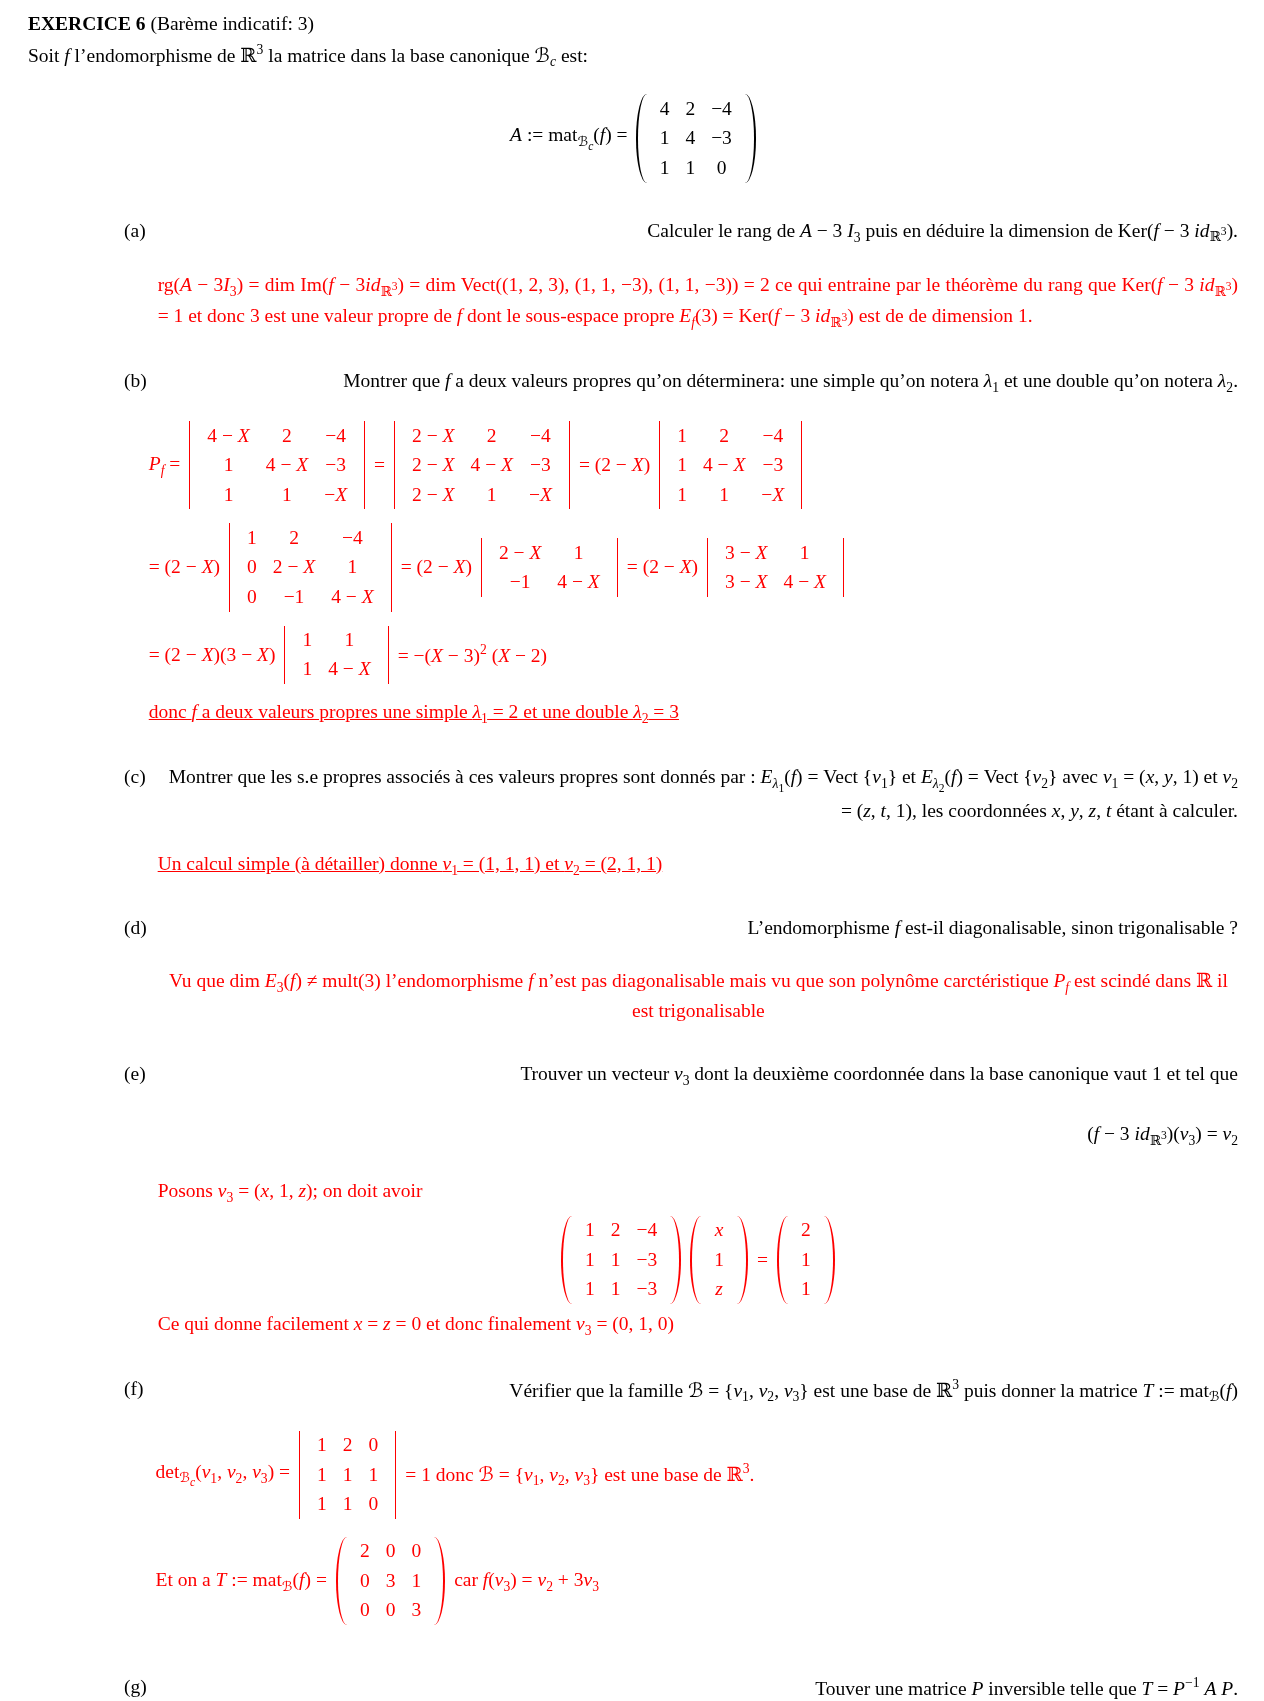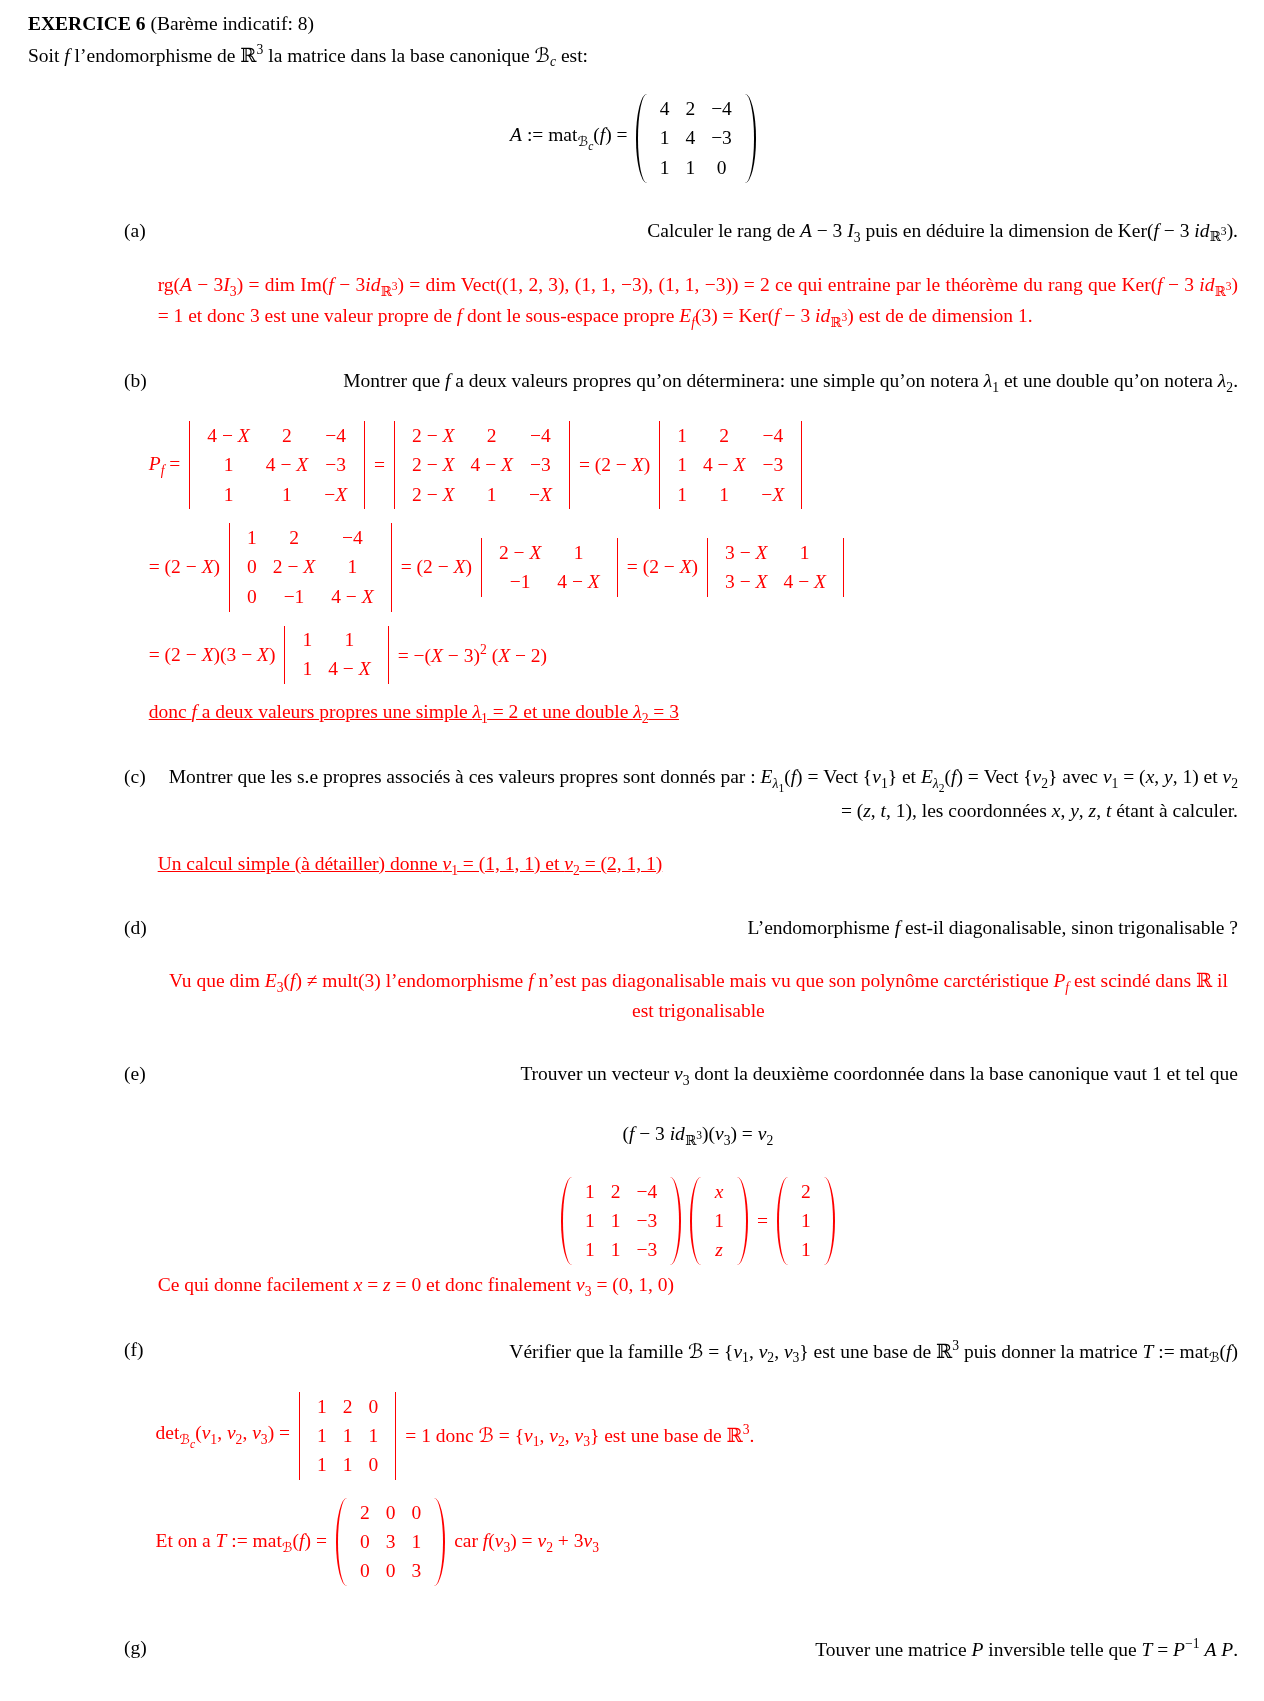--- a/index.html
+++ b/index.html
@@ -37,21 +37,21 @@
   .mat.vbar::before{width:0;margin-right:9px;border-left:1.6px solid currentColor;}
   .mat.vbar::after{width:0;margin-left:9px;border-left:1.6px solid currentColor;}
   .mgrid{display:inline-grid;align-items:center;}
   .mcell{text-align:center;padding:2.5px 8px;line-height:1.25;}
 </style>
 </head>
 <body>
 
 <main class="page">
 
-  <p><span class="bold">EXERCICE 6</span><span> (Barème indicatif: 8)</span></p>
+  <p><span class="bold">EXERCICE 6</span><span> (Barème indicatif: 3)</span></p>
 
   <p class="intro">Soit <i>f</i> l’endomorphisme de ℝ<sup>3</sup> la matrice dans la base canonique ℬ<sub><i>c</i></sub> est:</p>
 
   <div class="display">
     <span><i>A</i> := mat<sub>ℬ<sub><i>c</i></sub></sub>(<i>f</i>) =</span>
     <span class="mat paren">
         <span class="mgrid" style="grid-template-columns: repeat(3, auto);">
           <span class="mcell">4</span>
           <span class="mcell">2</span>
           <span class="mcell">−4</span>
@@ -186,23 +186,24 @@
     <div class="item-body">
       <p class="q">L’endomorphisme <i>f</i> est-il diagonalisable, sinon trigonalisable ?</p>
       <p class="sol sol-par" style="text-align:center;">Vu que dim <i>E</i><sub>3</sub>(<i>f</i>) ≠ mult(3) l’endomorphisme <i>f</i> n’est pas diagonalisable mais vu que son polynôme carctéristique <i>P<sub>f</sub></i> est scindé dans ℝ il est trigonalisable</p>
     </div>
   </div>
 
   <div class="item">
     <span class="item-label">(e)</span>
     <div class="item-body">
       <p class="q">Trouver un vecteur <i>v</i><sub>3</sub> dont la deuxième coordonnée dans la base canonique vaut 1 et tel que</p>
-      <div class="display" style="margin:30px 0 26px 0;">
+      <div class="display" style="margin:30px 0 26px 0;justify-content:flex-end;">
         <span>(<i>f</i> − 3 <i>id</i><sub>ℝ<sup>3</sup></sub>)(<i>v</i><sub>3</sub>) = <i>v</i><sub>2</sub></span>
       </div>
+      <p class="sol">Posons <i>v</i><sub>3</sub> = (<i>x</i>, 1, <i>z</i>); on doit avoir</p>
       <div class="sol eqline center" style="margin:8px 0 6px 0;">
         <span class="mat paren">
             <span class="mgrid" style="grid-template-columns: repeat(3, auto);">
               <span class="mcell">1</span>
               <span class="mcell">2</span>
               <span class="mcell">−4</span>
               <span class="mcell">1</span>
               <span class="mcell">1</span>
               <span class="mcell">−3</span>
               <span class="mcell">1</span>

